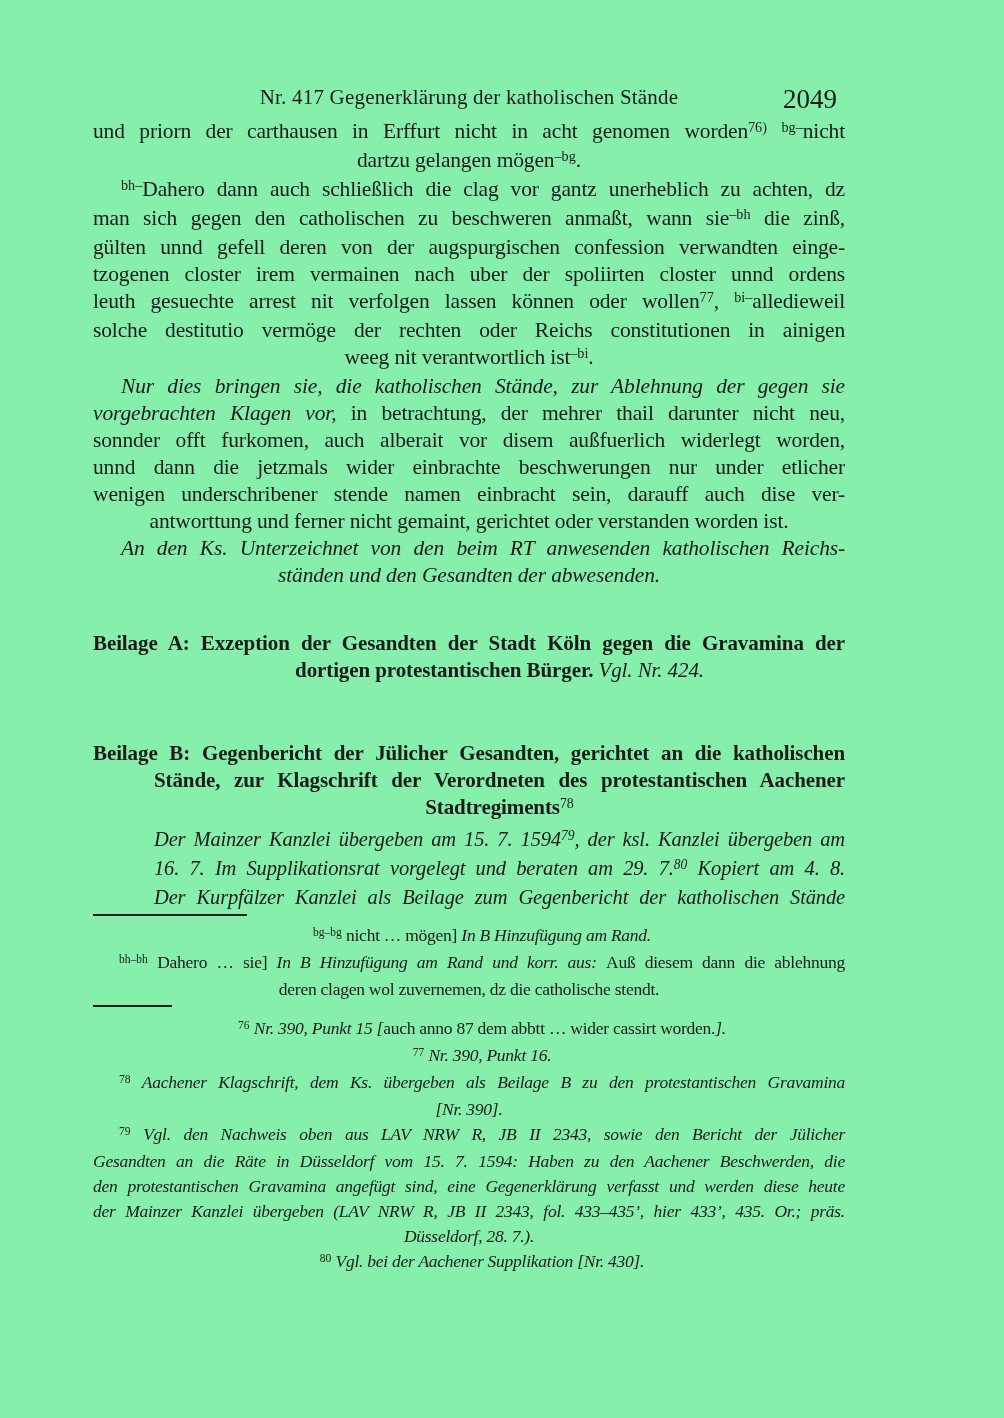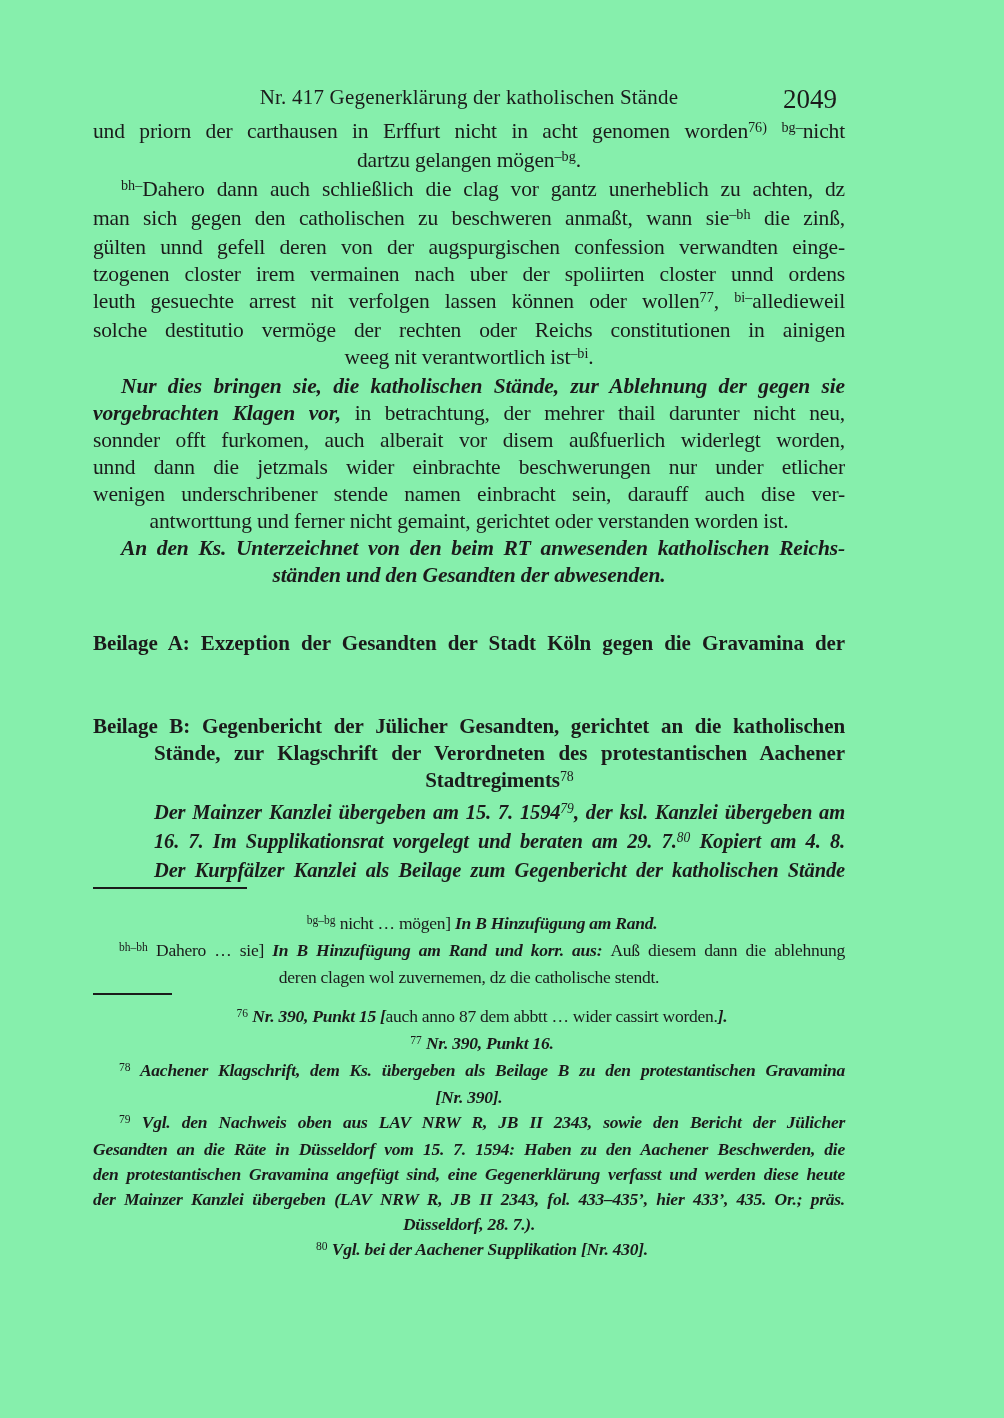--- a/index.html
+++ b/index.html
@@ -40,26 +40,26 @@
 
   
   .rule { height: 2px; background: #1b1b1b; }
   .rule-long  { width: 154px; margin-top: 3px; }
   .rule-short { width: 79px;  margin-top: 3px; }
 
   
   .mt-beilage-a { margin-top: 41px; }
   .mt-beilage-b { margin-top: 56px; }
   .mt-source    { margin-top: 3px; }
-  .mt-apparatus { margin-top: 22px; }
+  .mt-apparatus { margin-top: 7px; }
   .mt-footnotes { margin-top: 9px; }
 
   
   .sg-r { font-style: normal; font-weight: 400; }
-  .sg-i { font-style: italic; font-weight: 700; }
+  .sg-i { font-style: italic; font-weight: 400; }
   .sg-b { font-style: normal; font-weight: 700; }
   .sg-s, .sg-si { font-size: 0.66em; position: relative; top: -0.45em; font-weight: 400; letter-spacing: 0; }
   .sg-s  { font-style: normal; }
   .sg-si { font-style: italic; }
 </style>
 </head>
 <body>
 
 <div class="page">
 
@@ -89,20 +89,21 @@
       <div class="line lc jl"><span class="sg-r">wenigen underschribener stende namen einbracht sein, darauff auch dise ver-</span></div>
       <div class="line lc"><span class="sg-r">antworttung und ferner nicht gemaint, gerichtet oder verstanden worden ist.</span></div>
     </div>
   <div class="par k-bodyind">
       <div class="line l0 jl"><span class="sg-i">An den Ks. Unterzeichnet von den beim RT anwesenden katholischen Reichs-</span></div>
       <div class="line lc"><span class="sg-i">ständen und den Gesandten der abwesenden.</span></div>
     </div>
 
   <div class="par k-beilage mt-beilage-a">
       <div class="line l0 jl"><span class="sg-b">Beilage A: Exzeption der Gesandten der Stadt Köln gegen die Gravamina der</span></div>
+      <div class="line lc"><span class="sg-b">dortigen protestantischen Bürger. </span><span class="sg-i">Vgl. Nr. 424.</span></div>
     </div>
   <div class="par k-beilage mt-beilage-b">
       <div class="line l0 jl"><span class="sg-b">Beilage B: Gegenbericht der Jülicher Gesandten, gerichtet an die katholischen</span></div>
       <div class="line lc jl"><span class="sg-b">Stände, zur Klagschrift der Verordneten des protestantischen Aachener</span></div>
       <div class="line lc"><span class="sg-b">Stadtregiments</span><span class="sg-s">78</span></div>
     </div>
 
   <div class="par k-source mt-source">
       <div class="line l0 jl"><span class="sg-i">Der Mainzer Kanzlei übergeben am 15. 7. 1594</span><span class="sg-si">79</span><span class="sg-i">, der ksl. Kanzlei übergeben am</span></div>
       <div class="line lc jl"><span class="sg-i">16. 7. Im Supplikationsrat vorgelegt und beraten am 29. 7.</span><span class="sg-si">80</span><span class="sg-i"> Kopiert am 4. 8.</span></div>

